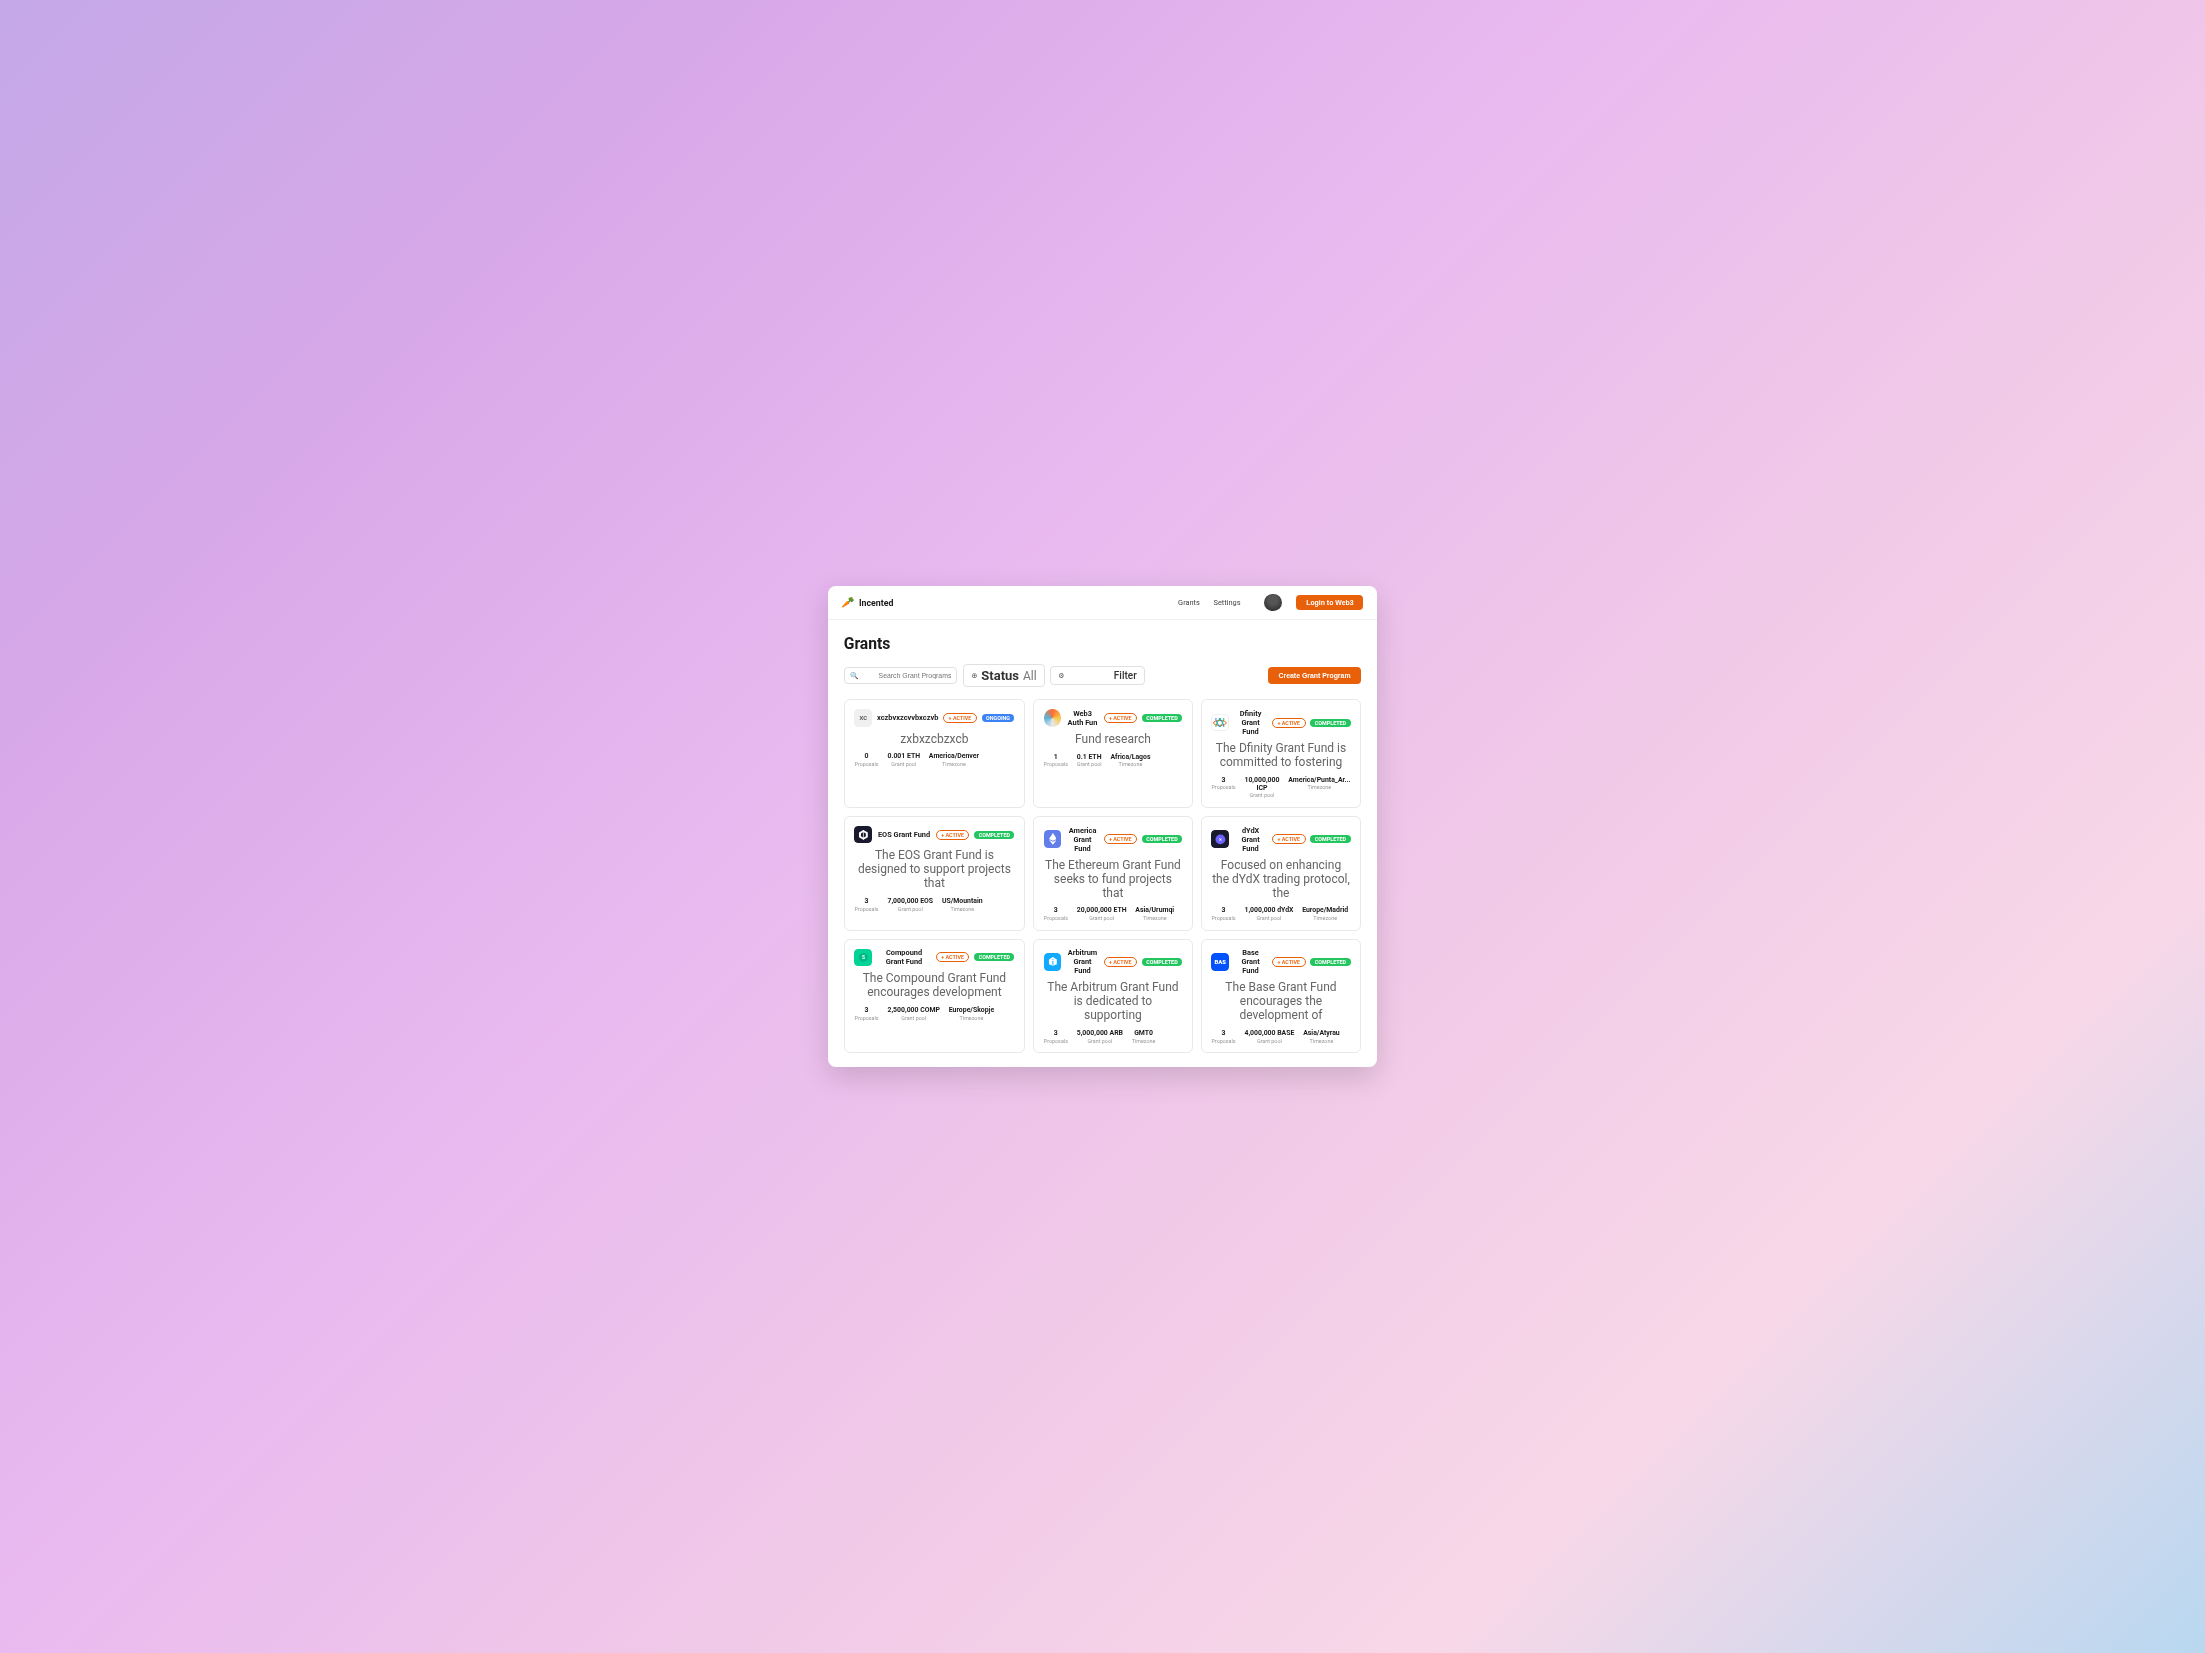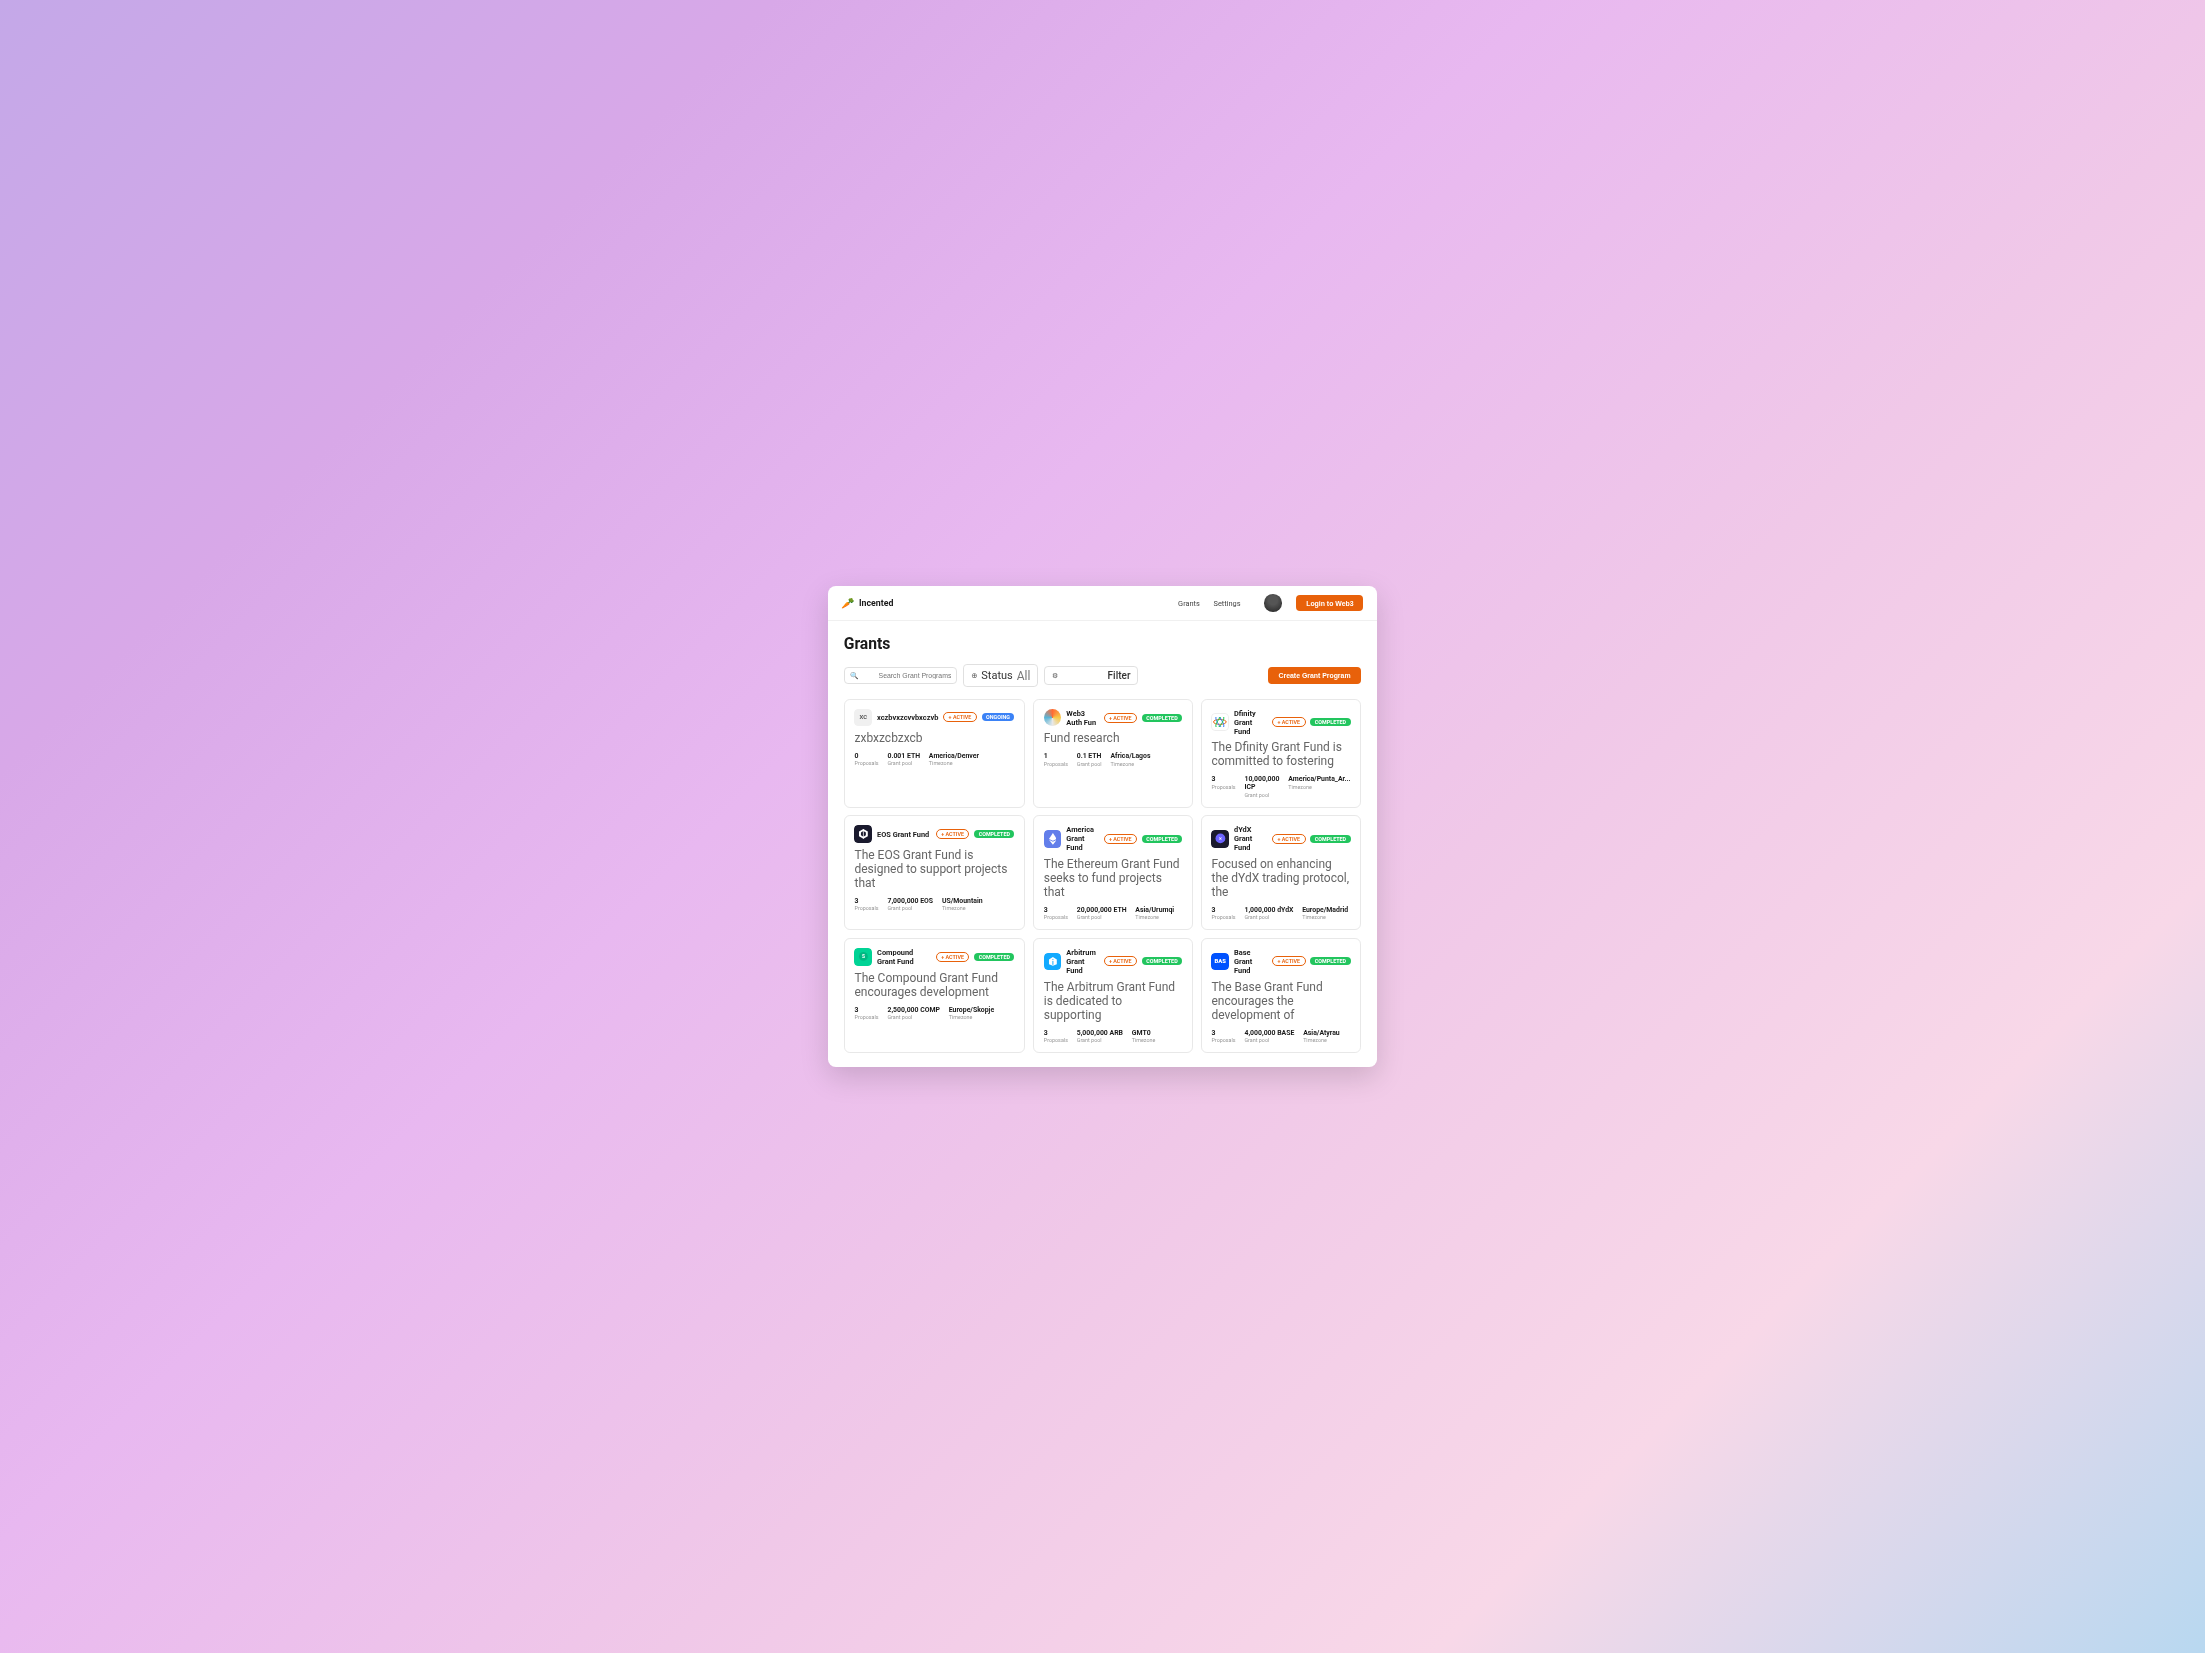--- a/index.html
+++ b/index.html
@@ -109,21 +109,21 @@
       display: flex;
       align-items: center;
       border: 0.7px solid #e0e0e0;
       border-radius: 3.9px;
       padding: 3.4px 6.9px;
       gap: 3.9px;
       background: #fff;
       cursor: pointer;
     }
     .status-icon { color: #555; font-size: 7.4px; }
-    .status-label { font-size: 11px; color: #333; font-weight: 400; }
+    .status-label { font-size: 13px; color: #333; font-weight: 700; }
     .status-value { font-size: 12px; color: #777; }
     .filter-wrap {
       display: flex;
       align-items: center;
       border: 0.7px solid #e0e0e0;
       border-radius: 3.9px;
       padding: 3.4px 6.9px;
       gap: 3.4px;
       background: #fff;
       cursor: pointer;
@@ -147,20 +147,21 @@
       grid-template-columns: repeat(3, 1fr);
       gap: 7.8px;
     }
     .grant-card {
       border: 0.7px solid #e8e8e8;
       border-radius: 5.9px;
       padding: 8.8px 9.8px;
       background: #fff;
       cursor: pointer;
       transition: box-shadow 0.2s;
+      text-align: center;
     }
     .card-header {
       display: flex;
       align-items: center;
       gap: 4.9px;
       margin-bottom: 4.9px;
     }
     .card-logo {
       width: 17.7px;
       height: 17.7px;

